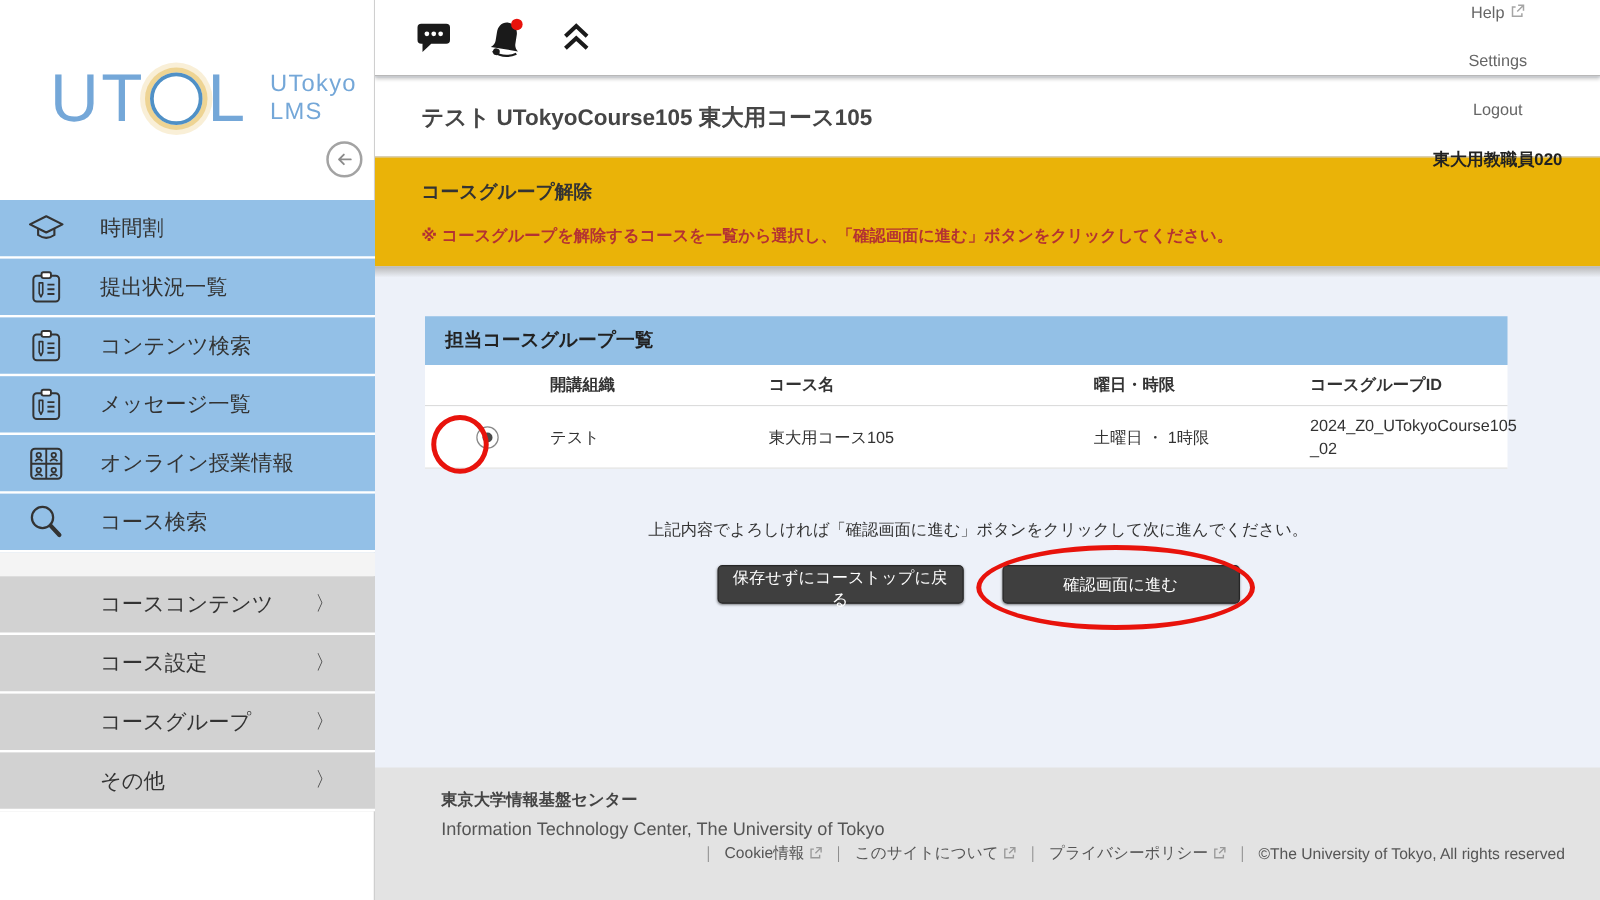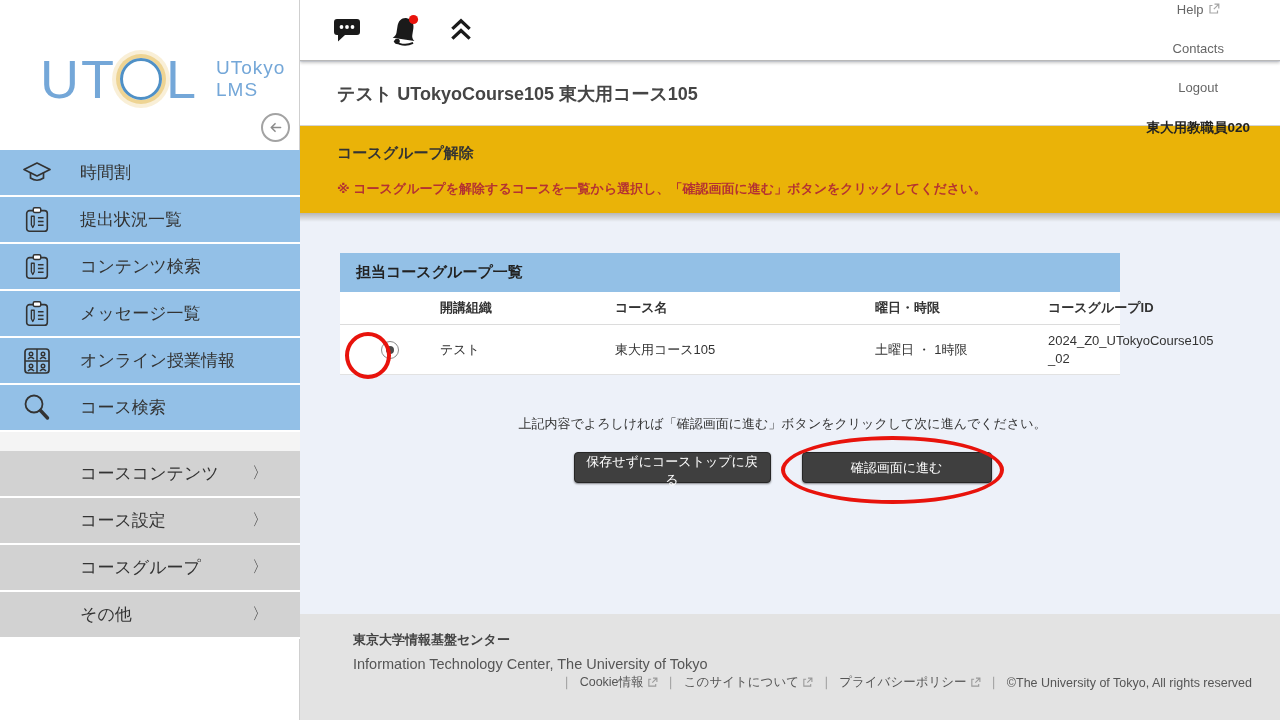--- a/index.html
+++ b/index.html
@@ -11,21 +11,21 @@
   .sidebar { position:absolute; left:0; top:0; width:300px; height:720px; background:#fff; border-right:1px solid #cfcfcf; z-index:3; }
   .logo-area { position:relative; height:160px; background:#fff; }
   .logo { position:absolute; left:40px; top:52px; display:flex; align-items:center; color:#74a7d8; }
   .logo-main { font-size:54px; font-weight:300; letter-spacing:2px; display:flex; align-items:center; line-height:1; }
   .logo-o { display:inline-block; width:42px; height:42px; border:3px solid #4f90c6; border-radius:50%;
             box-shadow:0 0 0 4px rgba(232,196,110,.65), 0 0 0 8px rgba(232,196,110,.28);
             margin:0 4px; }
   .logo-sub { margin-left:18px; font-size:19px; line-height:1.15; letter-spacing:1px; }
   .collapse-btn { position:absolute; left:261px; top:113px; width:29px; height:29px; border:2px solid #a3a3a3;
                   border-radius:50%; background:#fff; display:flex; align-items:center; justify-content:center; cursor:pointer; }
-  .menu { position:absolute; left:0; top:150px; width:300px; }
+  .menu { position:absolute; left:0; top:160px; width:300px; }
   .menu-item { height:47px; background:#93c0e7; border-bottom:2px solid #fff; display:flex; align-items:center; padding-left:20px; cursor:pointer; }
   .micon { width:34px; height:34px; flex:0 0 34px; display:flex; align-items:center; justify-content:center; }
   .mlabel { margin-left:26px; font-size:17px; color:#333; white-space:nowrap; }
   .menu-gap { height:19px; background:#f4f4f4; }
   .gray-item { height:47px; background:#d2d2d2; border-bottom:2px solid #fff; display:flex; align-items:center; padding-left:80px; cursor:pointer; position:relative; }
   .gray-item .glabel { font-size:17px; color:#333; }
   .gray-item .chev { position:absolute; right:32px; font-size:16px; color:#444; }
 
   
   .topbar { position:absolute; left:300px; top:0; width:980px; height:61px; background:#fff;
@@ -40,21 +40,21 @@
   
   .title-band { position:absolute; left:300px; top:62px; width:980px; height:63px; background:#fff; display:flex; align-items:center; }
   .course-title { margin-left:37px; font-size:18px; font-weight:bold; color:#454545; }
   .section-band { position:absolute; left:300px; top:125px; width:980px; height:88px; background:#eab308; border-top:1px solid #d4d4d4; }
   .section-title { margin:18px 0 0 37px; font-size:15px; font-weight:bold; color:#333; }
   .notice { margin:17px 0 0 37px; font-size:13px; font-weight:bold; color:#b43232; }
   .band-shadow { position:absolute; left:300px; top:213px; width:980px; height:9px;
                  background:linear-gradient(#b7b7b7, rgba(183,183,183,0)); }
 
   
-  .tblwrap { position:absolute; left:340px; top:253px; width:780px; z-index:1;border-radius:16px; }
+  .tblwrap { position:absolute; left:340px; top:253px; width:866px; z-index:1;border-radius:16px; }
   .tbl-title { height:39px; background:#93c0e6; font-size:15px; font-weight:bold; color:#222;
                display:flex; align-items:center; padding-left:16px; }
   .tbl-head, .tbl-row { display:grid; grid-template-columns:100px 175px 260px 173px 177px; background:#fff; align-items:center; }
   .tbl-head { height:33px; border-bottom:1px solid #dcdcdc; font-size:13px; font-weight:bold; color:#333; }
   .tbl-row { min-height:50px; border-bottom:1px solid #e2e2e2; font-size:13px; color:#333; }
   .cell-id { word-break:break-all; line-height:1.35; padding:6px 8px 6px 0; }
   .radio-cell { display:flex; justify-content:center; }
   .radio { width:18px; height:18px; border:1.5px solid #8a8a8a; border-radius:50%; background:#fff;
            display:flex; align-items:center; justify-content:center; cursor:pointer; }
   .radio-dot { width:8px; height:8px; border-radius:50%; background:#4a4a4a; }
@@ -250,21 +250,21 @@
       <a>
           <span>Help</span>
           <span>
             <svg width="12" height="12" viewBox="0 0 12 12">
               <path d="M4.5 2.5 H2 V10 H9.5 V7.5" stroke="#a5a5a5" stroke-width="1.2" fill="none"></path>
               <path d="M6.5 1.2 H10.8 V5.5 M10.8 1.2 L5.8 6.2" stroke="#a5a5a5" stroke-width="1.2" fill="none"></path>
             </svg>
           </span>
         </a>
       <a>
-          <span>Contacts</span>
+          <span>Settings</span>
         </a>
       <a>
           <span>Logout</span>
         </a>
       <span class="top-user">東大用教職員020</span>
     </div>
   </div>
 
   <div class="title-band">
     <div class="course-title">テスト UTokyoCourse105 東大用コース105</div>

